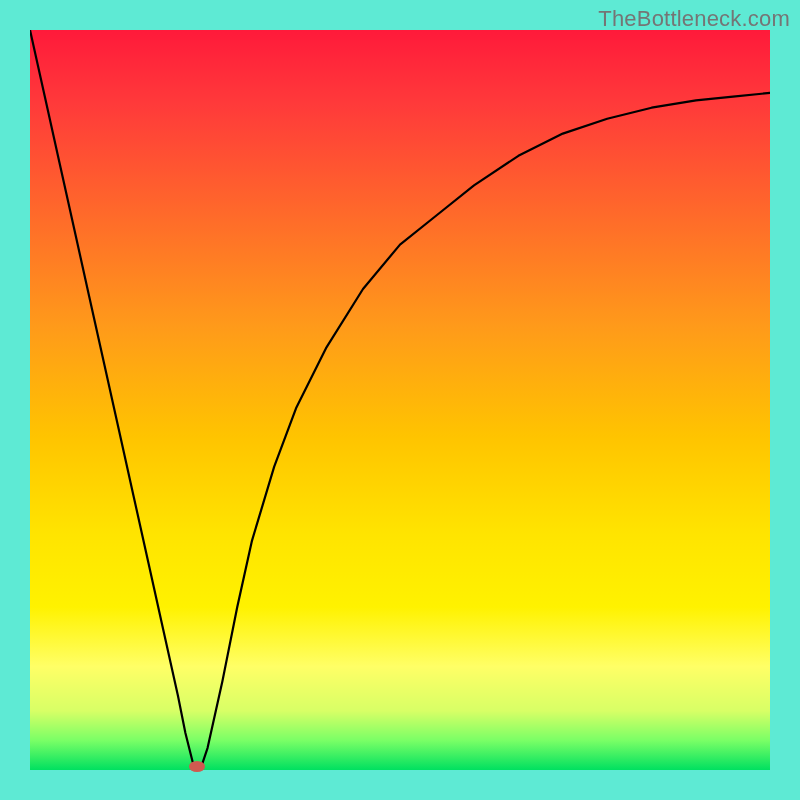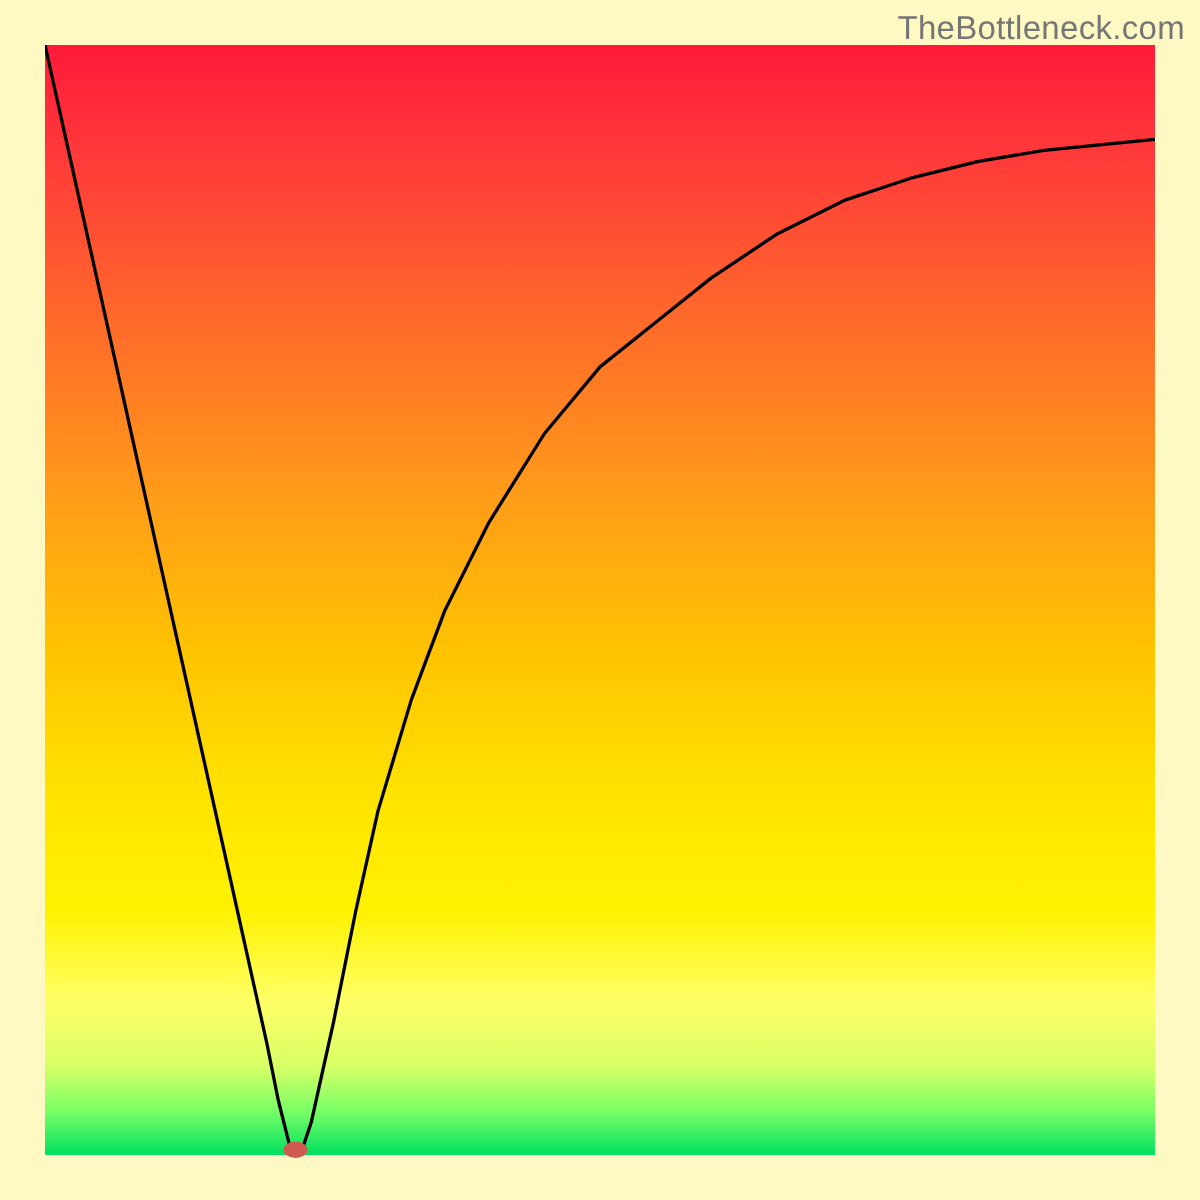--- a/index.html
+++ b/index.html
@@ -8,21 +8,21 @@
     width: 800px;
     height: 800px;
     background: #000;
     font-family: Arial, Helvetica, sans-serif;
     overflow: hidden;
   }
   .frame {
     position: relative;
     width: 800px;
     height: 800px;
-    background: #fef9c3;
+    background: #5eead4;
   }
   .plot-area {
     position: absolute;
     left: 30px;
     top: 30px;
     width: 740px;
     height: 740px;
     background: linear-gradient(to bottom,
       #ff1a3a 0%,
       #ff3a3a 10%,

